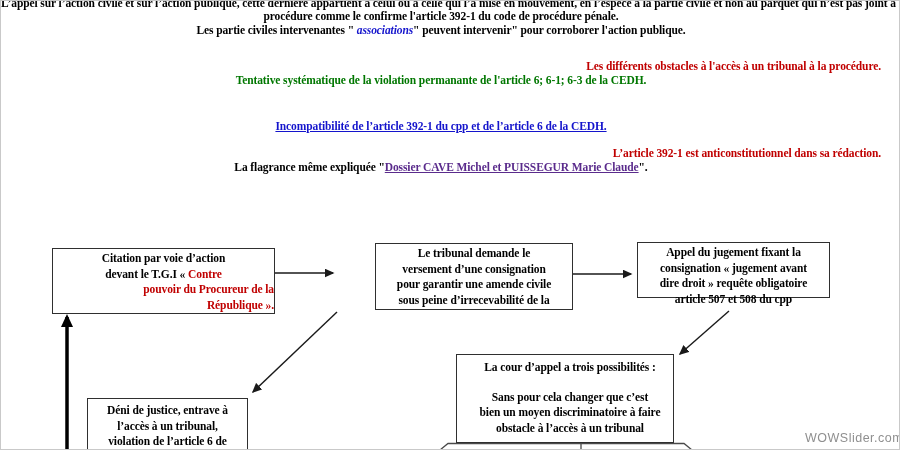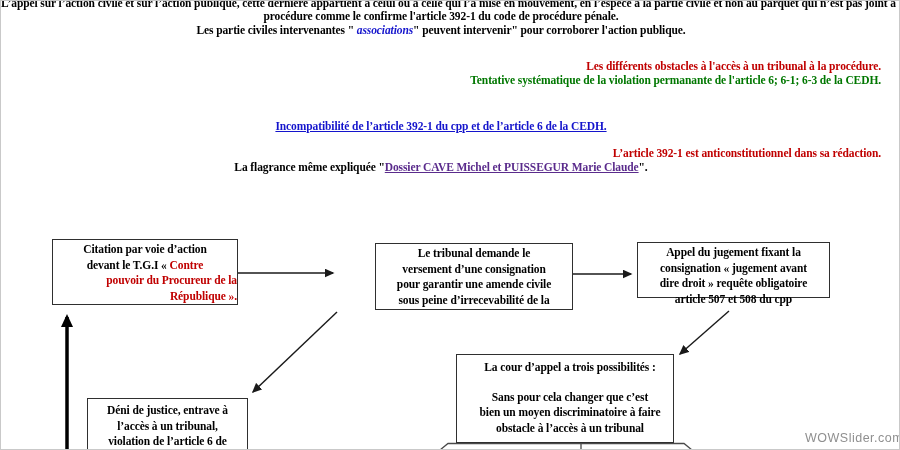--- a/index.html
+++ b/index.html
@@ -8,33 +8,33 @@
     border:1px solid #c9c9c9; overflow:hidden; background:#fff;
     font-family:"Liberation Serif", serif; font-weight:bold; color:#000;
   }
   
   .hline{
     position:absolute; left:0; width:880px; text-align:center;
     font-size:11.5px; letter-spacing:-0.1px; white-space:nowrap; line-height:13px;
   }
   .hline.full{width:898px;}
   .t-red{color:var(--red,#c00000);text-align:right;}
-  .t-green{color:var(--green,#007700);text-align:right;}
+  .t-green{color:var(--green,#007700);}
   .t-blue{color:var(--blue,#1414cc);}
   .t-purple{color:var(--purple,#5a2b8c);}
   .u{text-decoration:underline;}
   .assoc{color:var(--blue,#1414cc); font-style:italic;}
   
   .fc-box{
     position:absolute; border:1.5px solid var(--box_border,#2f2f2f); background:#fff;
     text-align:center; font-size:11.5px; letter-spacing:-0.1px; line-height:15.5px;
     box-sizing:border-box; padding-top:2px;
   }
   .fc-box .ln{white-space:nowrap;}
-  #box-citation{left:51px; top:238px; width:186px; height:66px;}
+  #box-citation{left:51px; top:247px; width:223px; height:66px;}
   #box-tribunal{left:338px; top:242px; width:198px; height:67px;margin-left:36px;}
   #box-appel{left:636px; top:241px; width:193px; height:56px;}
   #box-cour{left:455px; top:353px; width:218px; height:89px; padding-top:5px;padding-left:10px;}
   #box-cour .gap{height:14px;}
   #box-deni{left:86px; top:397px; width:161px; height:72px; padding-top:4px;}
   svg.connectors{position:absolute; left:0; top:0; width:898px; height:448px; pointer-events:none;}
   
   #watermark{
     position:absolute; left:804px; top:430px;
     font-family:"Liberation Sans", sans-serif; font-weight:normal;

